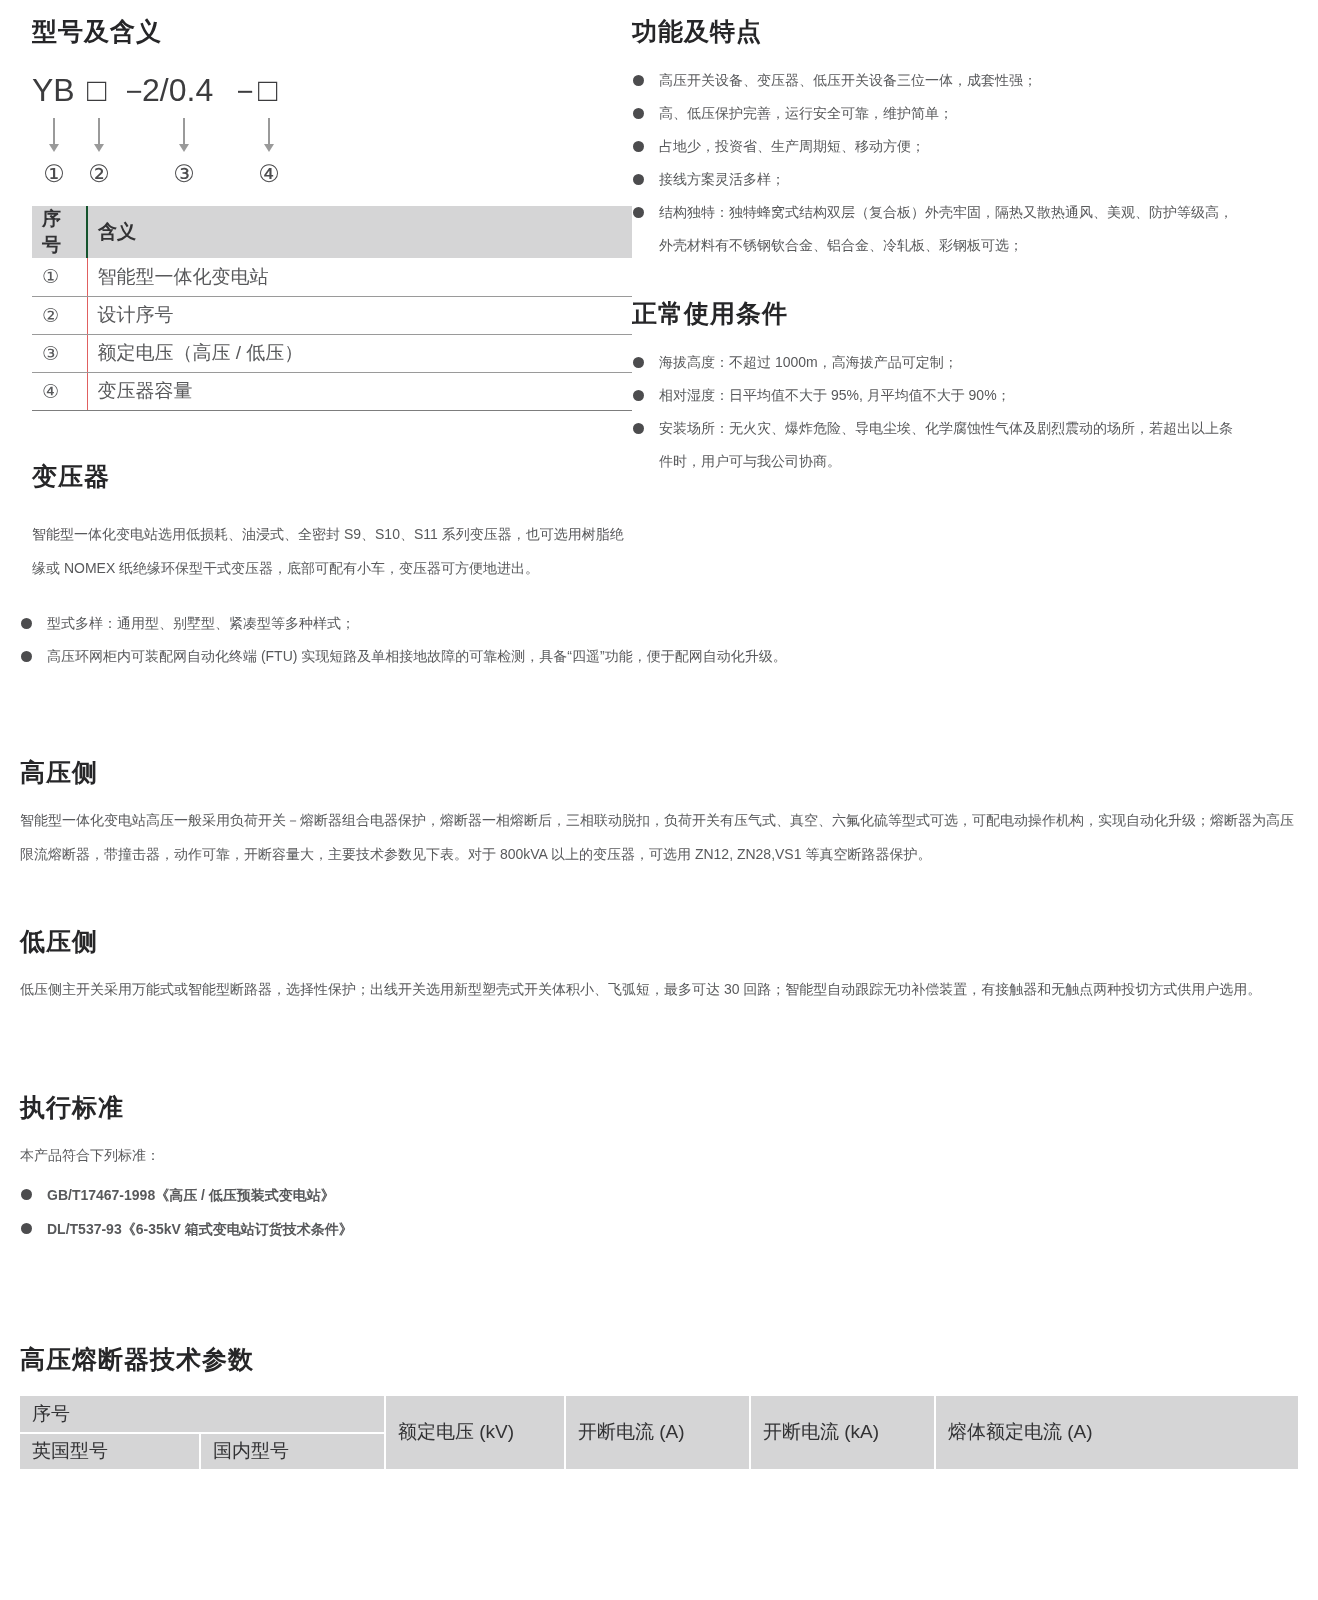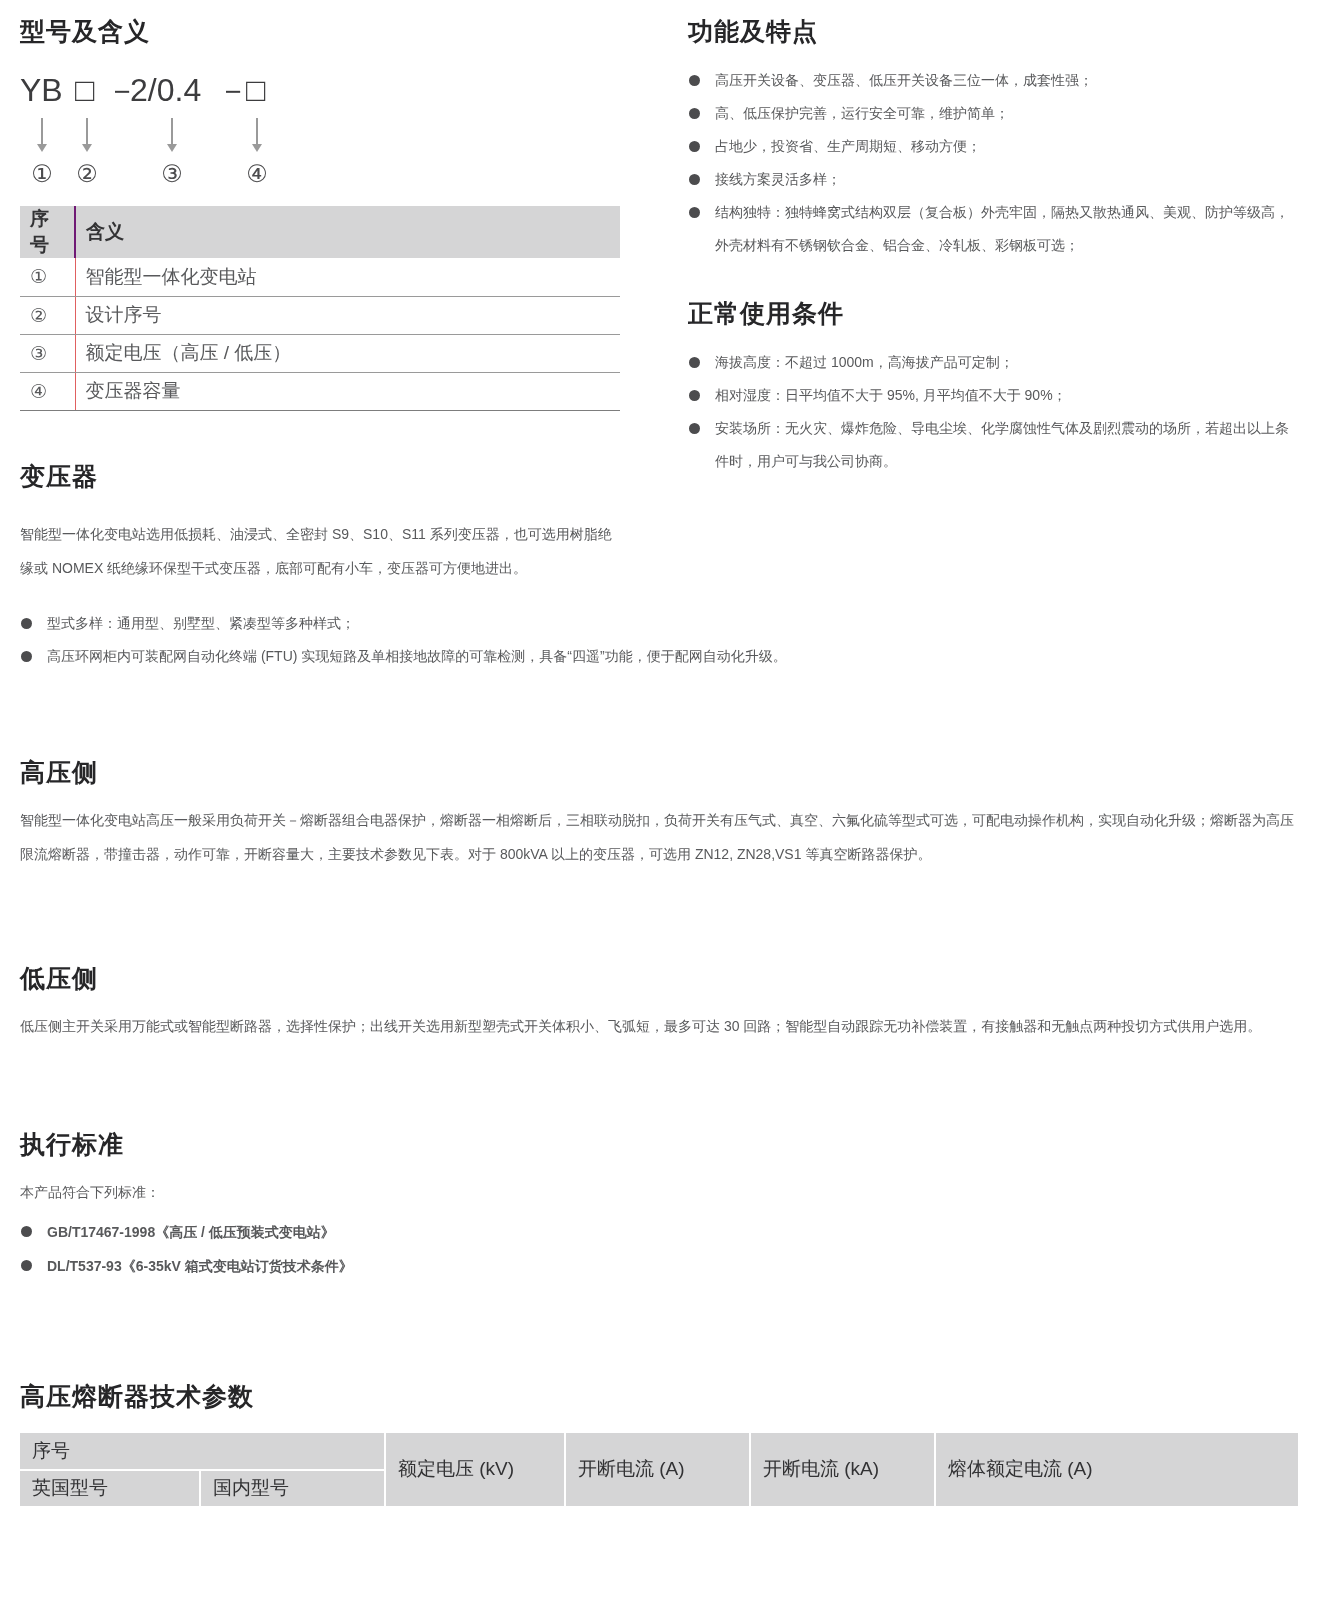--- a/index.html
+++ b/index.html
@@ -18,21 +18,21 @@
     width:1318px;
   }
   .page{width:1318px;min-height:1600px;padding:16px 20px 0 20px;position:relative;}
 
   h2.sec-title{
     font-size:25px;font-weight:600;color:var(--ink);letter-spacing:1px;line-height:30px;
   }
   .body-text{font-size:14px;line-height:34px;color:var(--body);}
 
   
-  .top-grid{display:grid;grid-template-columns:600px 610px;column-gap:68px;}
+  .top-grid{display:grid;grid-template-columns:600px 610px;margin-left:12px;}
   .col-left h2.sec-title{margin-bottom:26px;}
   .col-right h2.sec-title{margin-bottom:18px;}
 
   
   .diagram{position:relative;height:122px;margin-bottom:12px;}
   .mp{position:absolute;top:0;font-size:32px;line-height:36px;color:#3c3c3e;}
   .mp0{left:0;}
   .mp1{left:55px;}
   .mp2{left:86px;}
   .mp3{left:110px;}
@@ -47,21 +47,21 @@
   .circ{position:absolute;top:88px;font-size:24px;line-height:28px;color:#4c4c4e;transform:translateX(-50%);}
   .c0{left:22px;} .c1{left:67px;} .c2{left:152px;} .c3{left:237px;}
 
   
   table.mini{width:600px;border-collapse:collapse;table-layout:fixed;font-size:19px;}
   table.mini th{
     background:var(--header-gray);color:#323234;font-weight:600;text-align:left;
     height:37px;padding:0 10px;
   }
   table.mini th:first-child{width:55px;}
-  table.mini th+th{border-left:2px solid #701a75;}
+  table.mini th+th{border-left:2px solid #14532d;}
   table.mini td{
     height:38px;padding:0 10px;color:var(--body);
     border-bottom:1px solid var(--rule-mid);
   }
   table.mini td+td{border-left:1px solid var(--accent-red);}
   table.mini tr:last-child td{border-bottom:1px solid var(--rule-dark);}
 
   .transformer-h{margin-top:50px;}
   .col-left .body-text{margin-top:16px;}
 
@@ -75,21 +75,21 @@
   }
   .cond-h{margin-top:36px;}
   .col-right ul.bullets + h2{margin-top:36px;}
 
   ul.bullets.full{margin-top:22px;width:1278px;}
 
   
   section.sec{width:1278px;}
   section.sec .body-text{margin-top:16px;}
   .sec-hv{margin-top:84px;}
-  .sec-lv{margin-top:92px;}
+  .sec-lv{margin-top:55px;}
   .sec-std{margin-top:86px;}
   .sec-std .body-text{margin-top:14px;margin-bottom:6px;}
   .sec-std ul.bullets li{line-height:34px;font-weight:bold;}
   .sec-fuse{margin-top:98px;}
 
   
   table.fuse{width:1278px;border-collapse:collapse;table-layout:fixed;font-size:19px;margin-top:22px;}
   table.fuse th{
     background:var(--header-gray);color:#323234;font-weight:400;text-align:left;
     padding:0 12px;

